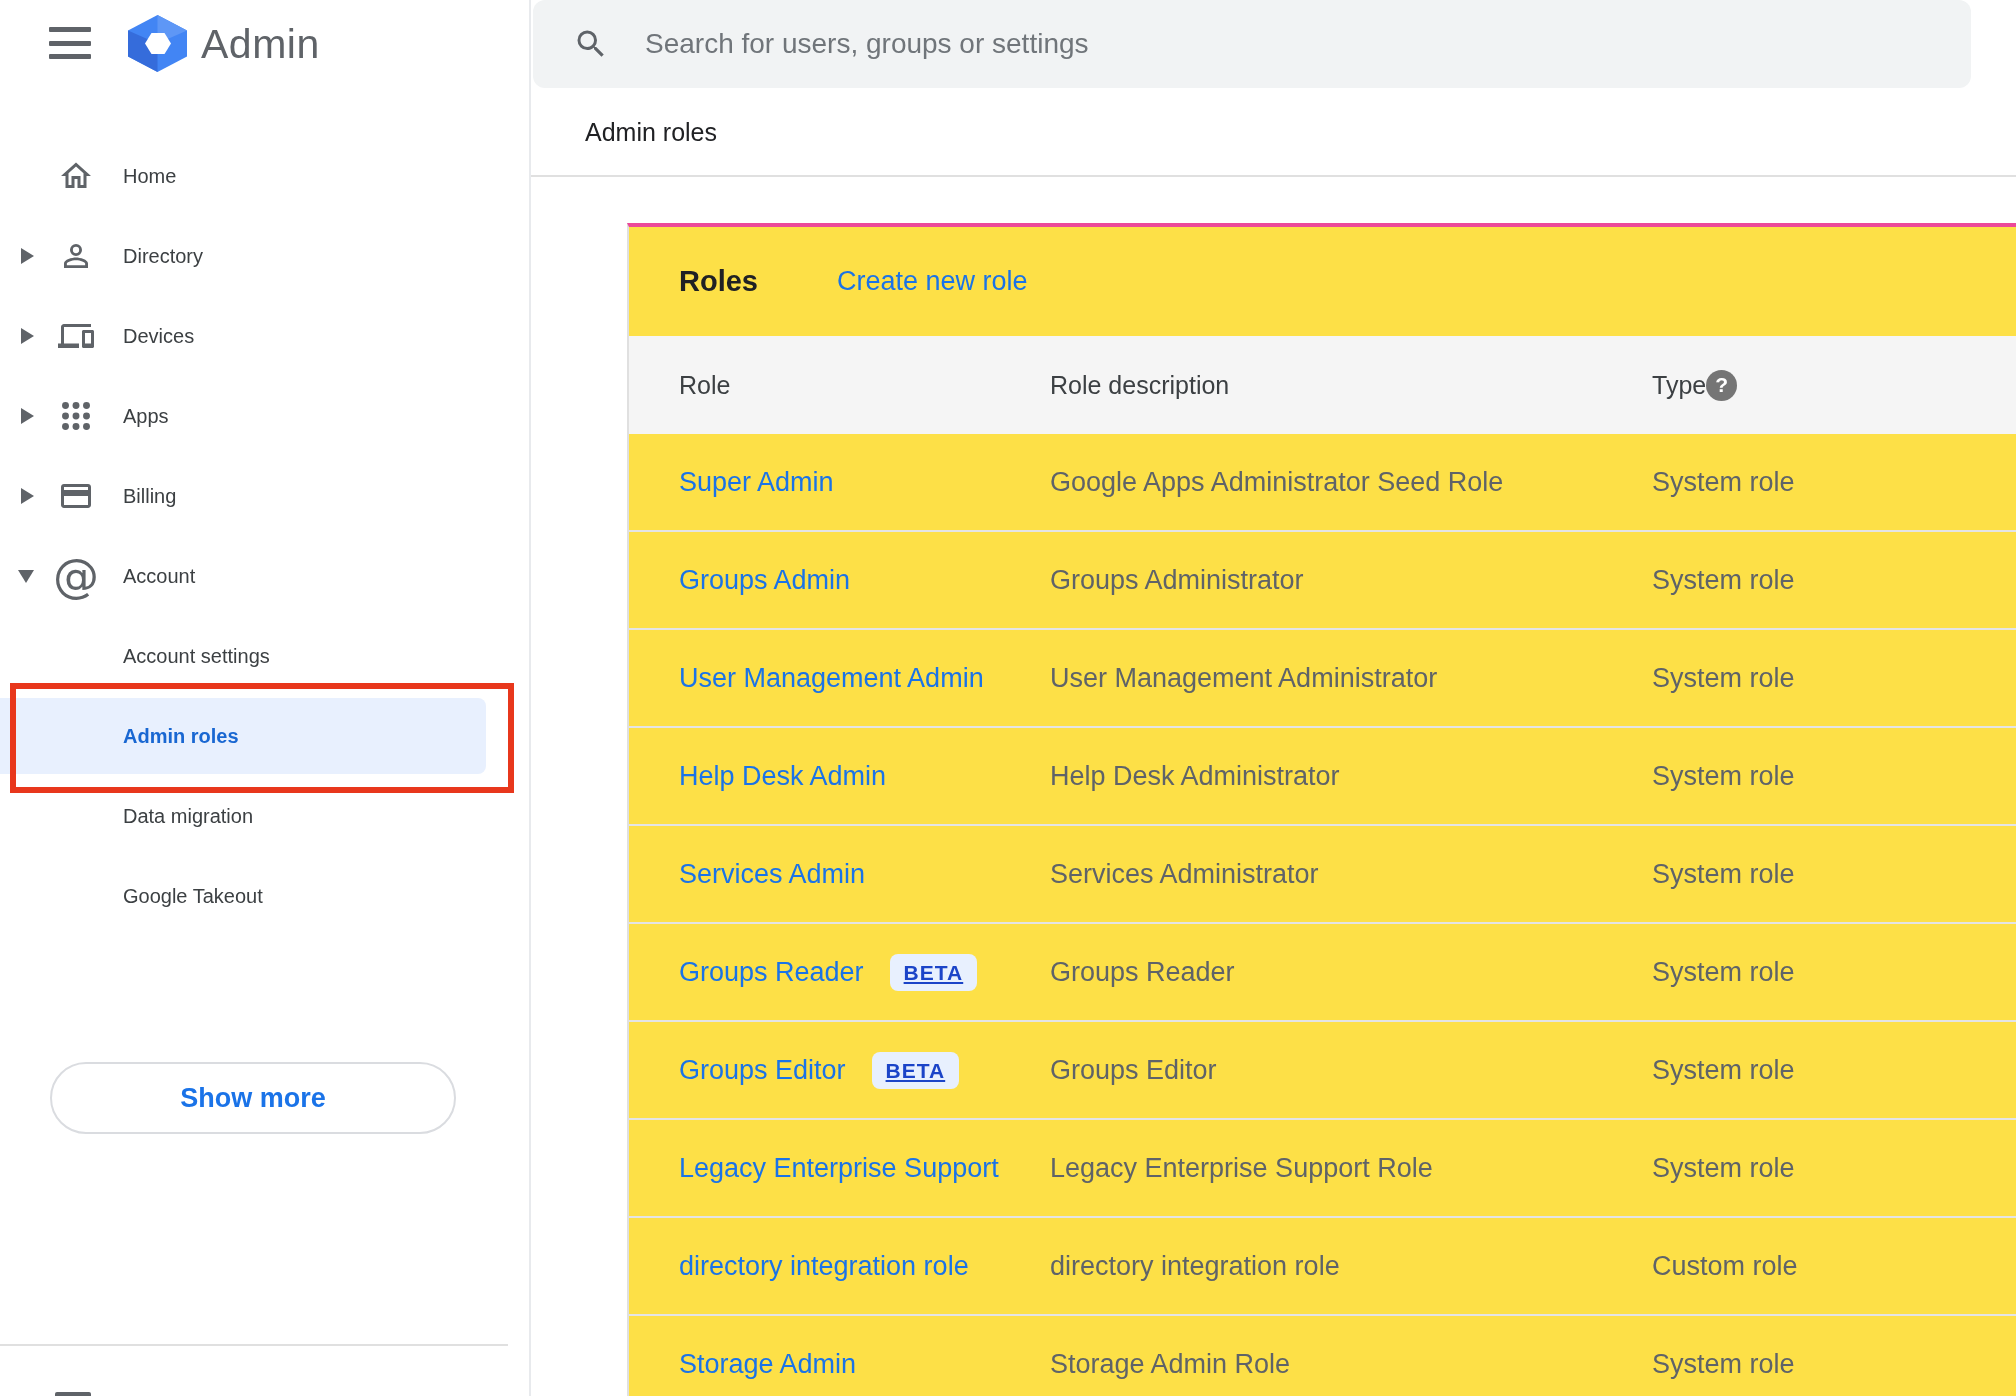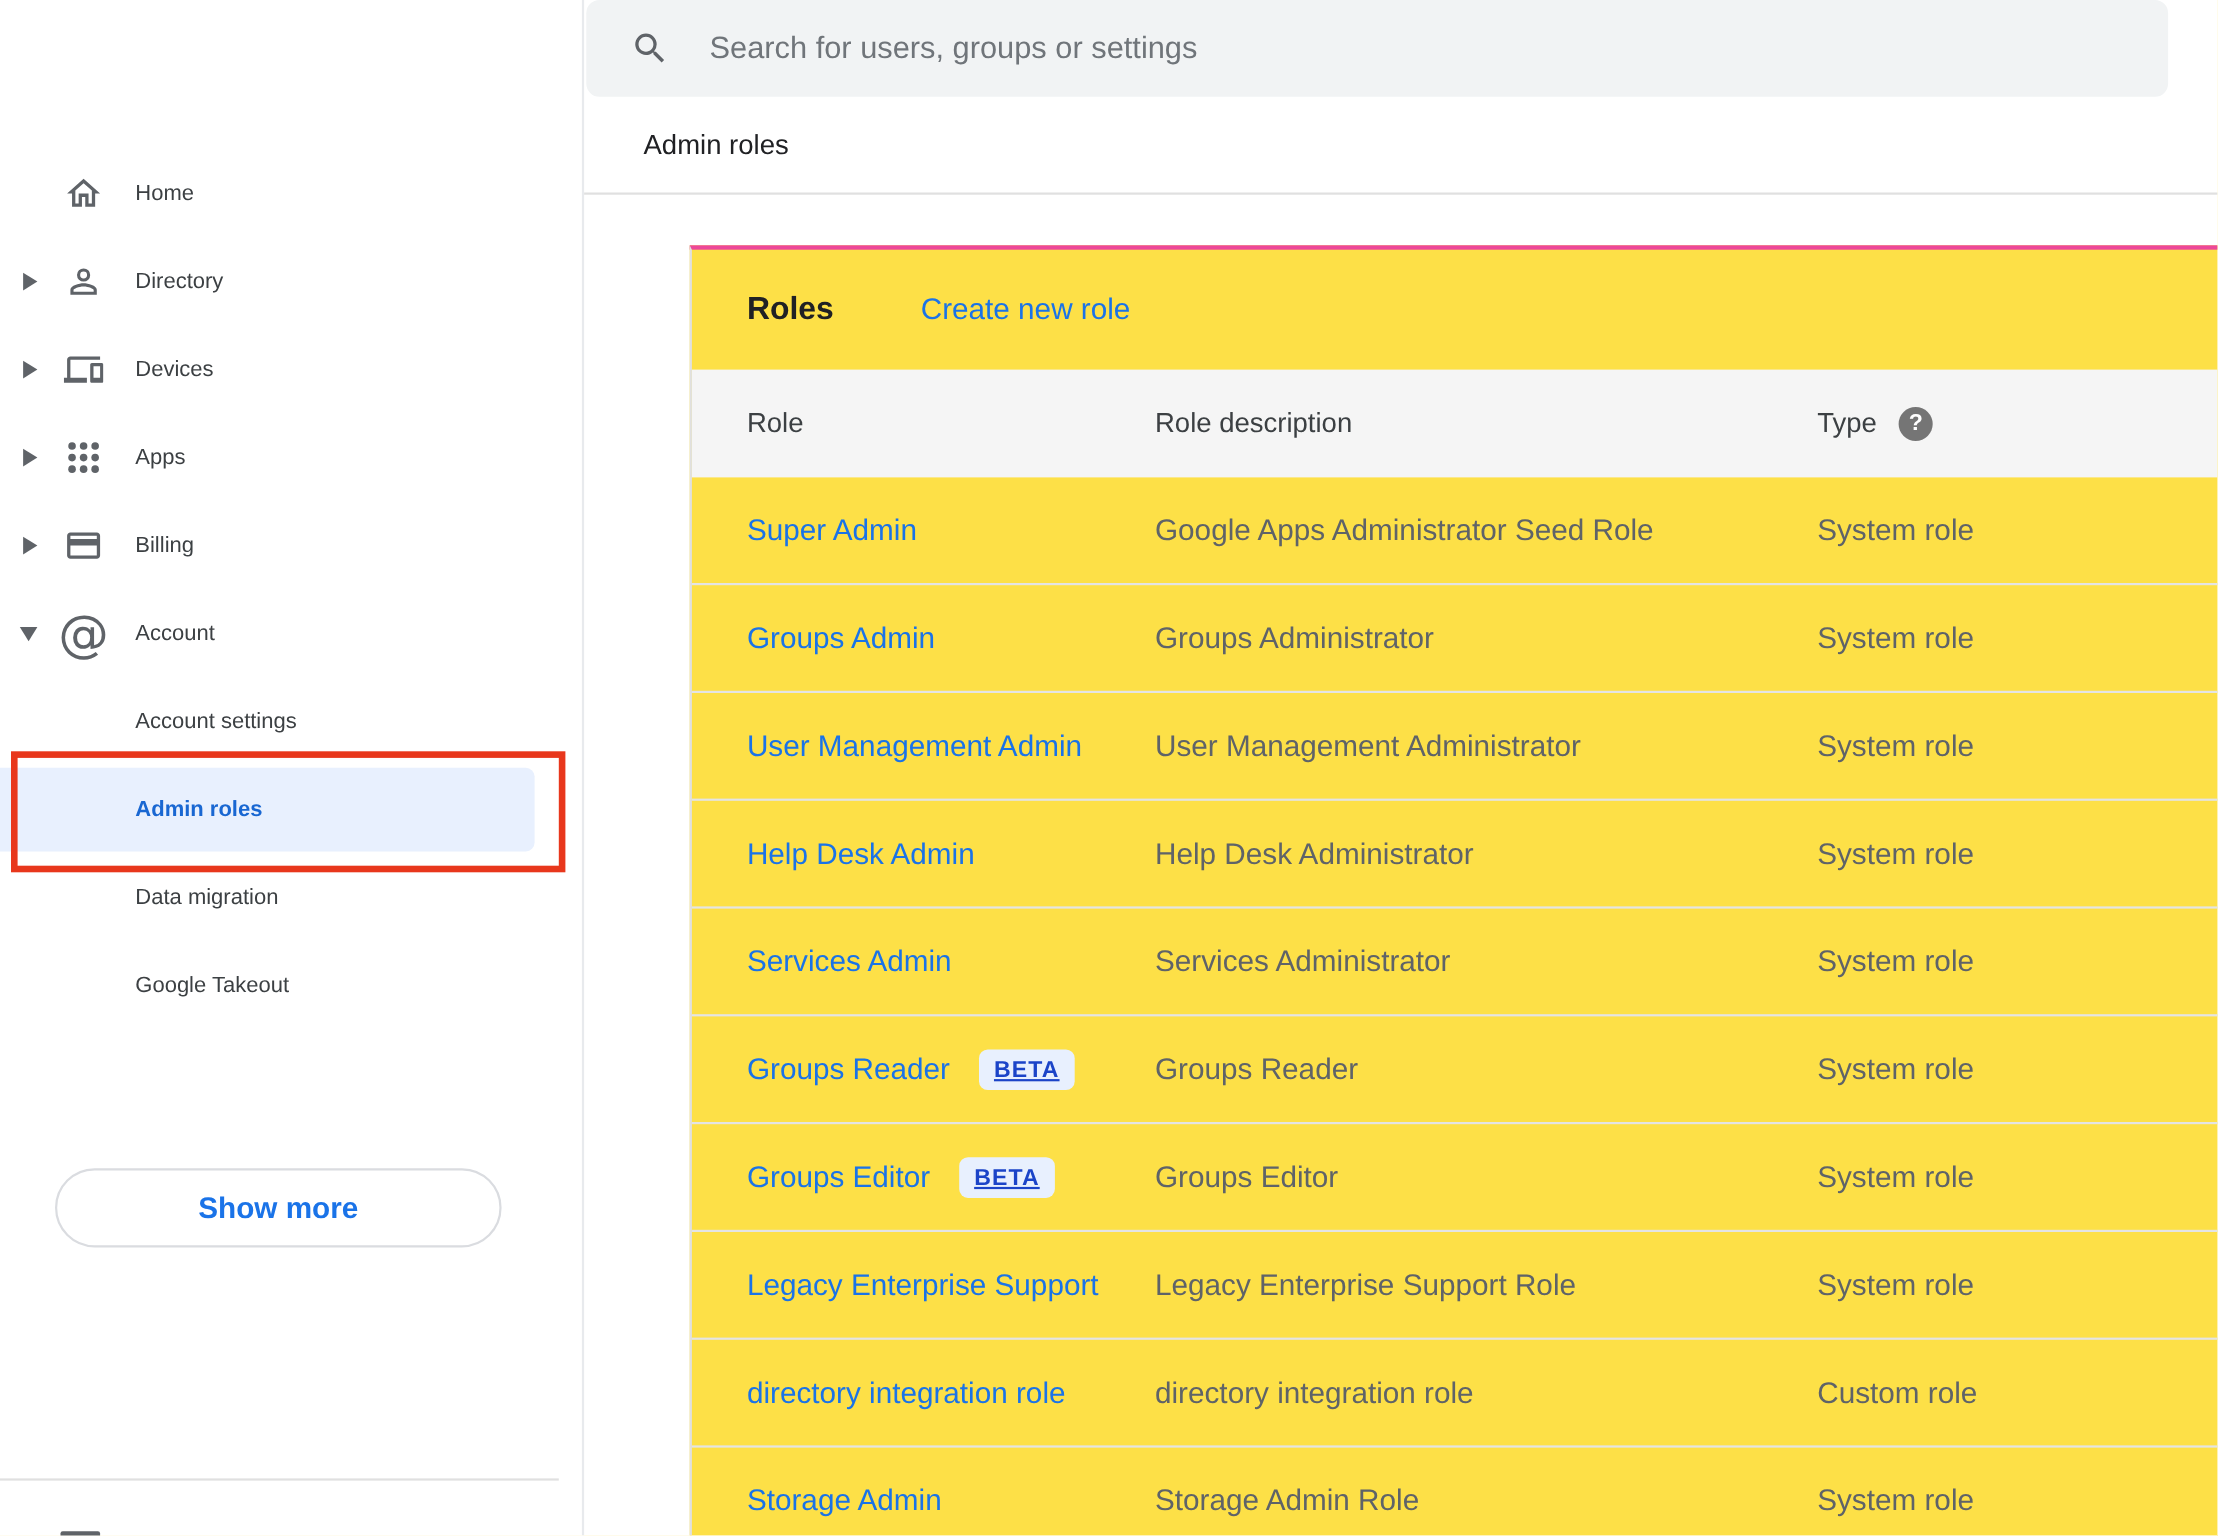--- a/index.html
+++ b/index.html
@@ -71,41 +71,55 @@
   #card { position:absolute; left:94px; top:223px; width:1389px; height:1173px;
           background:#fde047; border-left:2px solid #e0e0e0; border-top:4px solid #ec4899; }
   #card-header { position:relative; height:109px; display:flex; align-items:center; }
   #roles-title { position:absolute; left:50px; font-size:29px; font-weight:bold; color:#202124; }
   #create-link { position:absolute; left:208px; font-size:27px; color:#1a73e8; cursor:pointer; text-decoration:none; }
 
   #thead { position:relative; height:98px; background:#f5f5f5; display:flex; align-items:center;
            font-size:25px; color:#3c4043; }
   .hcol1 { position:absolute; left:50px; }
   .hcol2 { position:absolute; left:421px; }
-  .hcol3 { position:absolute; left:1023px; display:flex; align-items:center; gap:20px; }
+  .hcol3 { position:absolute; left:1023px; display:flex; align-items:center; }
   #help-icon { width:31px; height:31px; border-radius:50%; background:#757575; color:#fff;
                display:flex; align-items:center; justify-content:center;
                font-size:21px; font-weight:bold; cursor:pointer; }
 
   .trow { position:relative; height:98px; display:flex; align-items:center;
           border-bottom:2px solid #e4e4e4; font-size:27px; }
   .c-role { position:absolute; left:50px; display:flex; align-items:center; }
   .c-role a { color:#1a73e8; text-decoration:none; cursor:pointer; white-space:nowrap; }
   .beta-badge { margin-left:26px; background:#e8f0fe; color:#1b44c8; font-size:21px; font-weight:bold;
                 letter-spacing:1px; padding:8px 14px; border-radius:8px; line-height:1;text-decoration:underline; }
   .c-desc { position:absolute; left:421px; color:#5f6368; white-space:nowrap; }
   .c-type { position:absolute; left:1023px; color:#5f6368; white-space:nowrap; }
 </style>
 </head>
 <body>
 
 <div id="screen">
 
   <aside id="sidebar">
 
+    <div class="topbar">
+      <div class="hamburger">
+        <span></span>
+          <span></span>
+          <span></span>
+      </div>
+      <div class="logo-hex">
+        <div class="hex-outer"></div>
+        <div class="hex-facet1"></div>
+        <div class="hex-facet2"></div>
+        <div class="hex-hole"></div>
+      </div>
+      <div class="logo-word">Admin</div>
+    </div>
 
     <nav class="nav">
 
       <div class="nav-row">
         <span class="nav-ic">
           <svg viewBox="0 0 24 24">
               <path d="M12 5.69l5 4.5V18h-2v-6H9v6H7v-7.81l5-4.5M12 3L2 12h3v8h6v-6h2v6h6v-8h3L12 3z"></path>
             </svg>
         </span>
         <span class="nav-label">Home</span>

